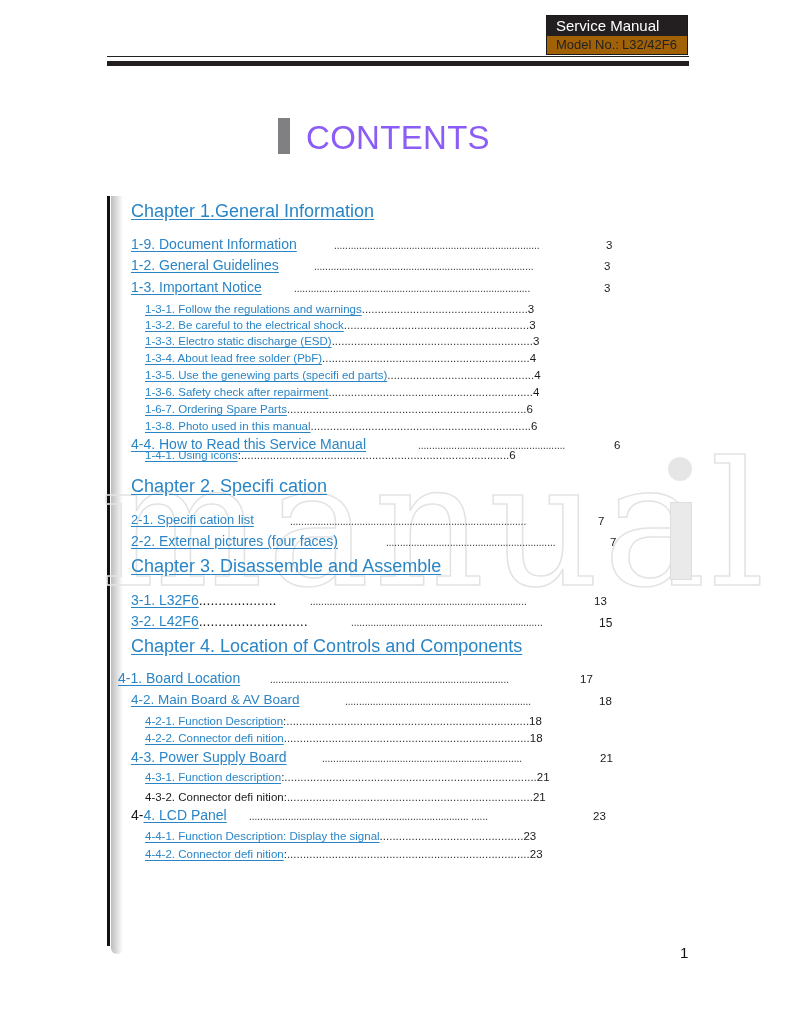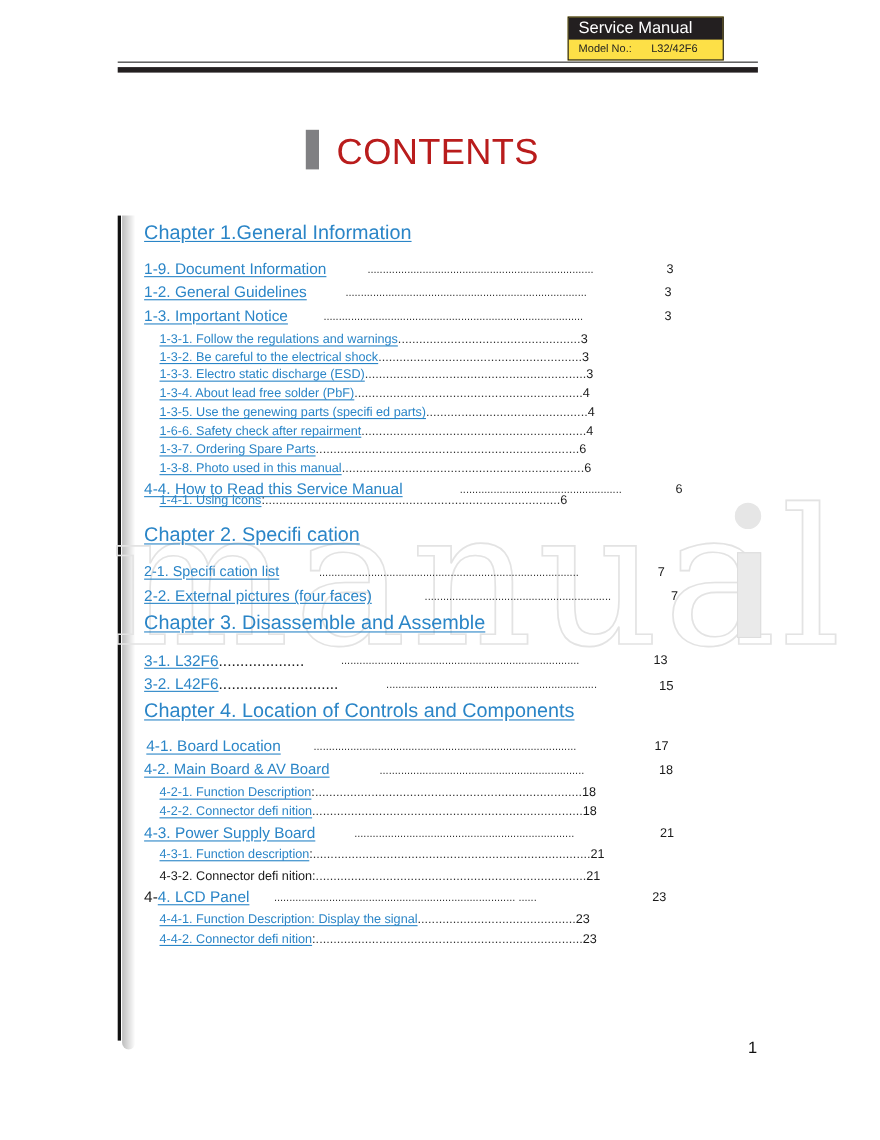--- a/index.html
+++ b/index.html
@@ -2,38 +2,38 @@
 <html><head>
 <meta charset="utf-8">
 <style>
   html, body { margin: 0; padding: 0; background: #ffffff; }
   body {
     width: 800px; height: 1036px; position: relative; overflow: hidden;
     font-family: "Liberation Sans", sans-serif; color: #1a1a1a;
   }
   
   .hdr-box {
-    position: absolute; left: 516px; top: 15px; width: 142px; height: 40px;
-    border: 1px solid #1a1a1a; box-sizing: border-box; background: #fde047;
+    position: absolute; left: 546px; top: 15px; width: 142px; height: 40px;
+    border: 1px solid #1a1a1a; box-sizing: border-box; background: #a16207;
   }
   .hdr-title {
     height: 20px; background: #231f20; color: #fff; font-size: 15px;
     line-height: 20px; padding-left: 9px;
   }
   .hdr-model {
-    height: 18px; font-size: 10px; line-height: 18px; padding-left: 9px; color: #222;
+    height: 18px; font-size: 13px; line-height: 18px; padding-left: 9px; color: #222;
     display: flex;
   }
   .hdr-model .lbl { width: 66px; }
   .rule-thin { position: absolute; left: 107px; top: 56px; width: 582px; height: 1px; background: #222; }
   .rule-thick { position: absolute; left: 107px; top: 61px; width: 582px; height: 5px; background: #231f20; }
 
   
   .title-bar { position: absolute; left: 278px; top: 118px; width: 12px; height: 36px; background: #808083; }
-  .title { position: absolute; left: 306px; top: 116px; font-size: 33px; line-height: 44px; color: #b91c1c; letter-spacing: 0.3px; }
+  .title { position: absolute; left: 306px; top: 116px; font-size: 33px; line-height: 44px; color: #8b5cf6; letter-spacing: 0.3px; }
 
   
   .vrule { position: absolute; left: 107px; top: 196px; width: 3px; height: 750px; background: #111; }
   .vshadow {
     position: absolute; left: 111px; top: 196px; width: 12px; height: 758px;
     background: linear-gradient(to right, #bdbdbd, rgba(255,255,255,0));
     border-radius: 0 0 6px 6px;
   }
 
   
@@ -123,27 +123,27 @@
       <span class="dots">.................................................................</span>
       <span class="pg"> 4</span>
     </div>
     <div class="row l2" style="left: 145px; top: 369px;">
       <span class="lnk">1-3-5. Use the genewing parts (specifi ed parts)</span>
       <span class="black"> </span>
       <span class="dots">..............................................</span>
       <span class="pg"> 4</span>
     </div>
     <div class="row l2" style="left: 145px; top: 386px;">
-      <span class="lnk">1-6-6. Safety check after repairment</span>
+      <span class="lnk">1-3-6. Safety check after repairment</span>
       <span class="black"> </span>
       <span class="dots">................................................................</span>
       <span class="pg"> 4</span>
     </div>
     <div class="row l2" style="left: 145px; top: 403px;">
-      <span class="lnk">1-3-7. Ordering Spare Parts</span>
+      <span class="lnk">1-6-7. Ordering Spare Parts</span>
       <span class="black"> </span>
       <span class="dots">...........................................................................</span>
       <span class="pg"> 6</span>
     </div>
     <div class="row l2" style="left: 145px; top: 420px;">
       <span class="lnk">1-3-8. Photo used in this manual</span>
       <span class="black"> </span>
       <span class="dots">.....................................................................</span>
       <span class="pg"> 6</span>
     </div>
@@ -182,21 +182,21 @@
     </div>
     <div class="row l1" style="left: 131px; top: 613px;">
       <span class="lnk">3-2. L42F6</span>
       <span class="black">............................</span>
       <span class="dots" style="position: absolute; left: 220px; width: 248px; font-size: 10px; top: 4px;">.....................................................................</span>
       <span class="pg" style="position: absolute; left: 468px; font-size: 12px; top: 3px;">15</span>
     </div>
     <div class="row" style="left: 131px; top: 636px;">
       <span class="lnk chap">Chapter 4. Location of Controls and Components</span>
     </div>
-    <div class="row l1" style="left: 133px; top: 670px;">
+    <div class="row l1" style="left: 118px; top: 670px;">
       <span class="lnk">4-1. Board Location</span>
       <span class="dots" style="position: absolute; left: 152px; width: 310px; font-size: 10px; top: 4px;">......................................................................................</span>
       <span class="pg" style="position: absolute; left: 462px; font-size: 11.5px; top: 3px;">17</span>
     </div>
     <div class="row l1" style="left: 131px; top: 692px; align-items: flex-end;">
       <span class="lnk" style="font-size: 13.5px;">4-2. Main Board &amp; AV Board</span>
       <span class="dots" style="position: absolute; left: 214px; width: 254px; font-size: 10px; top: 4px;">...................................................................</span>
       <span class="pg" style="position: absolute; left: 468px; font-size: 11.5px; top: 3px;">18</span>
     </div>
     <div class="row l2" style="left: 145px; top: 715px;">

